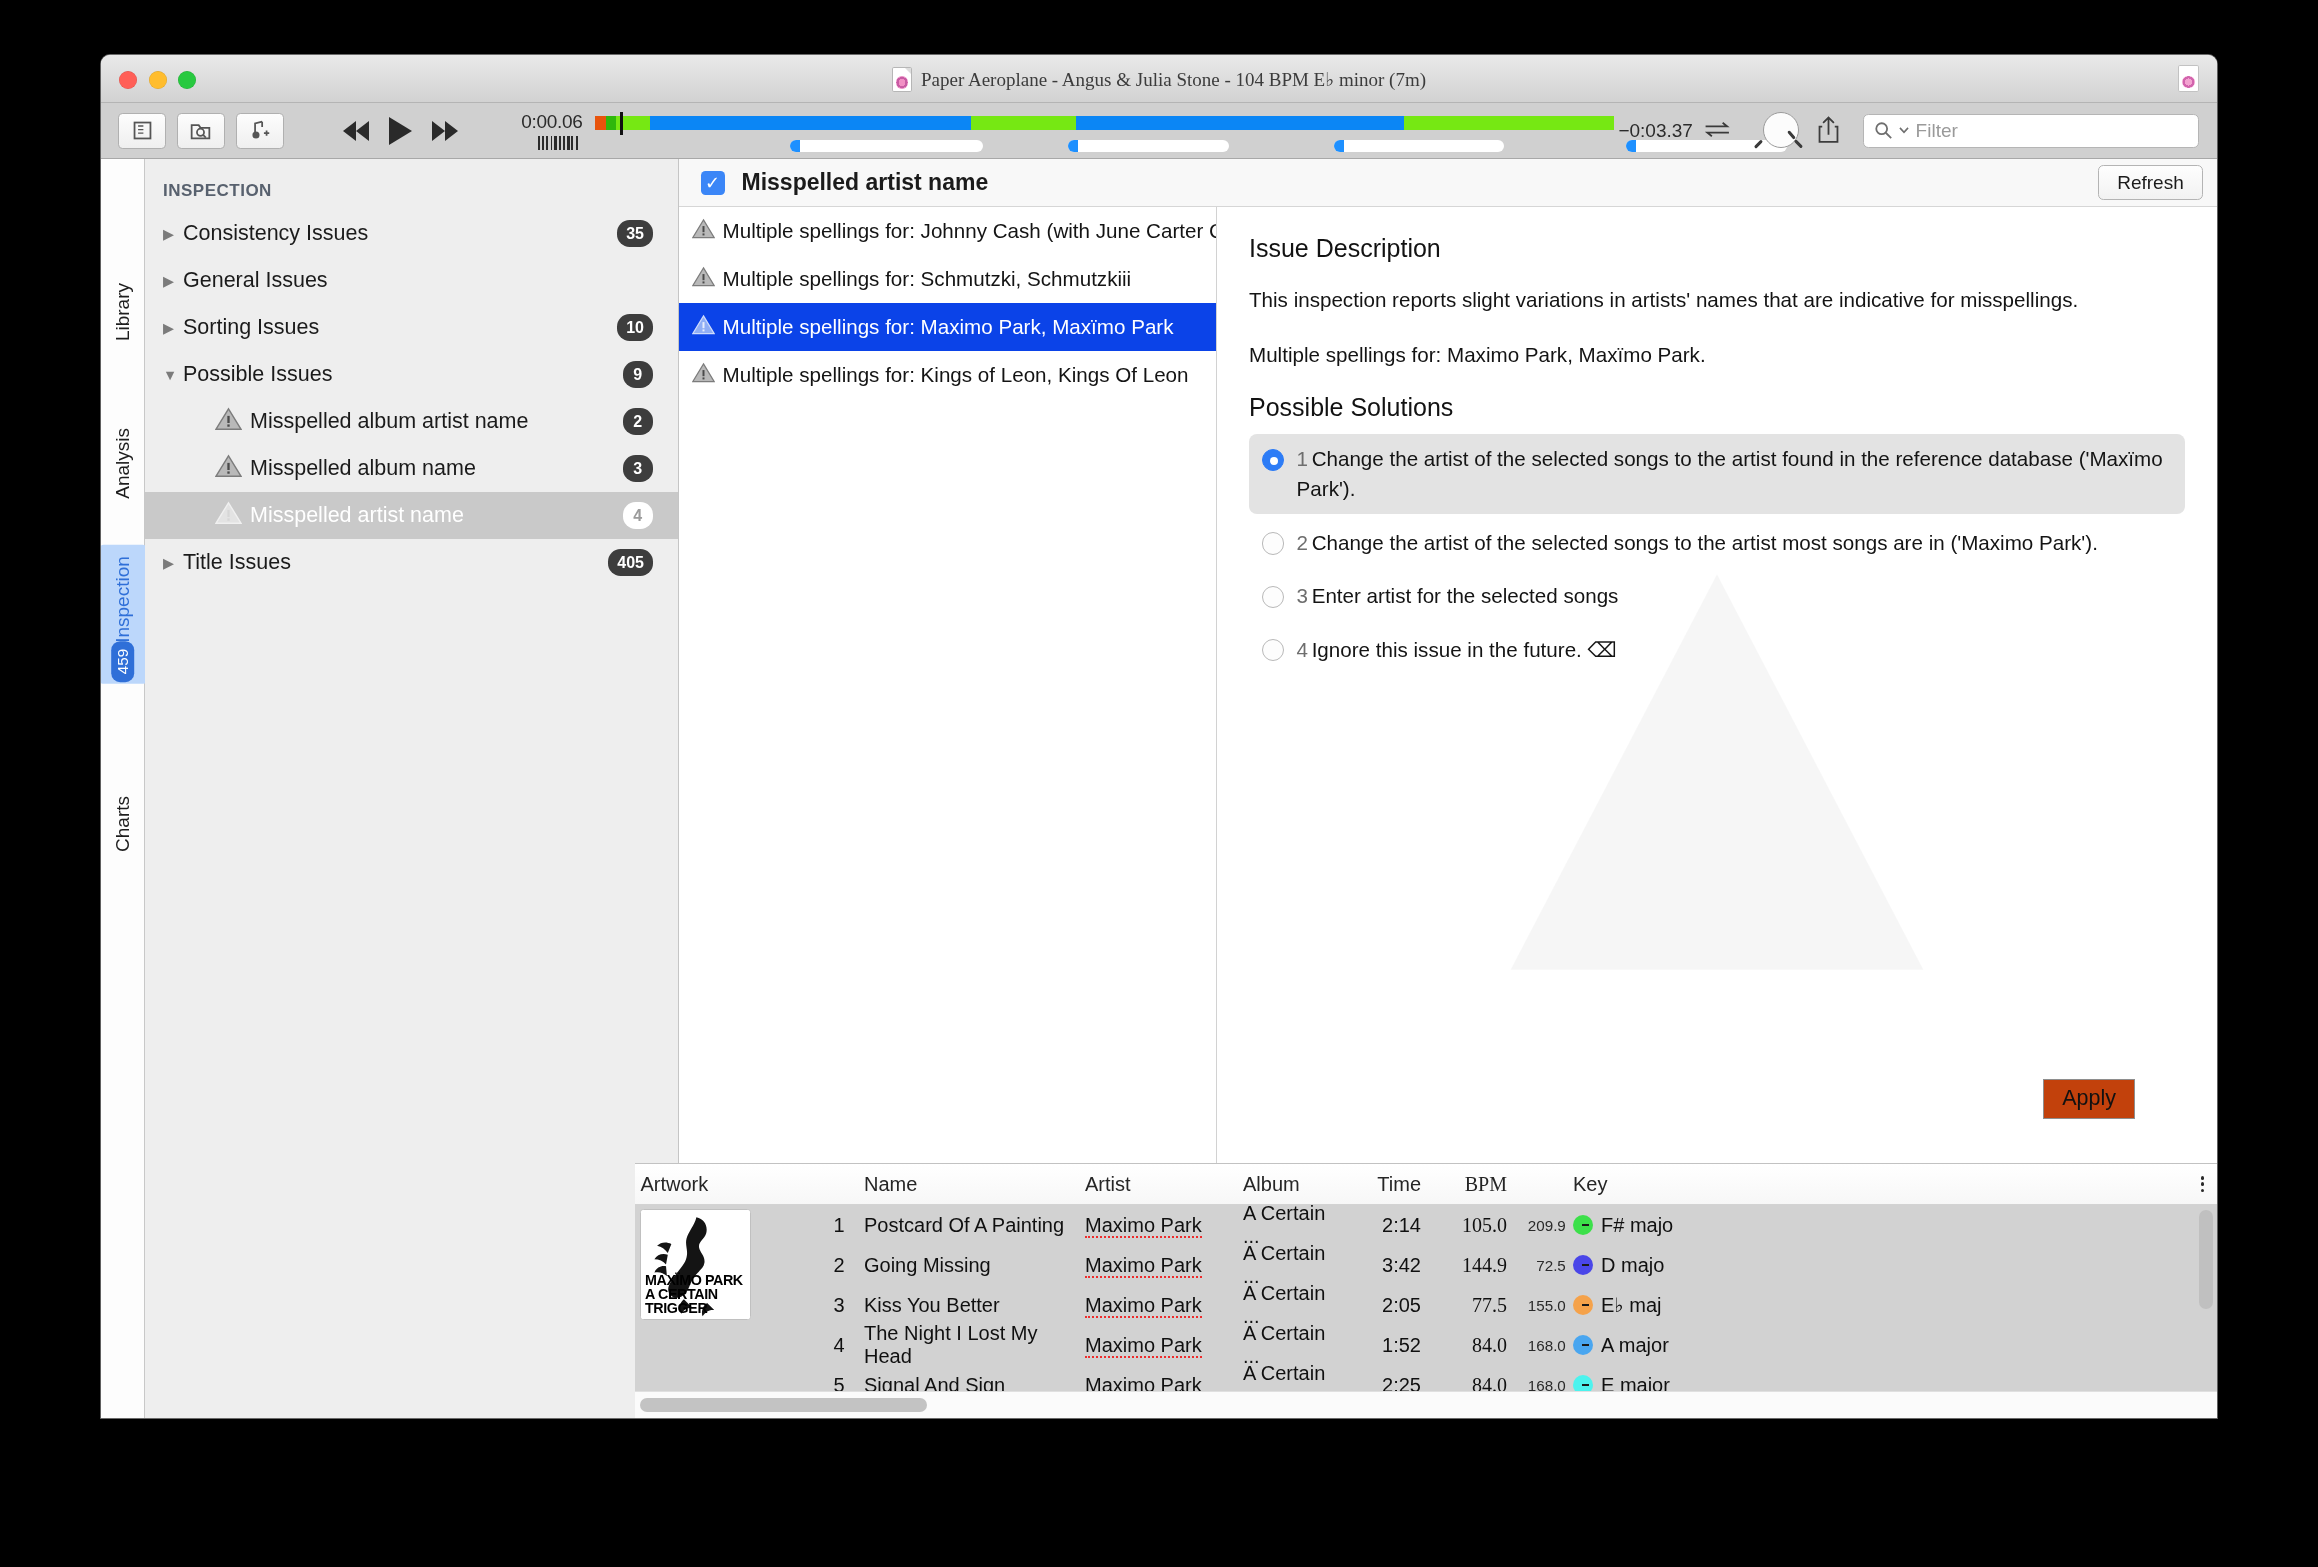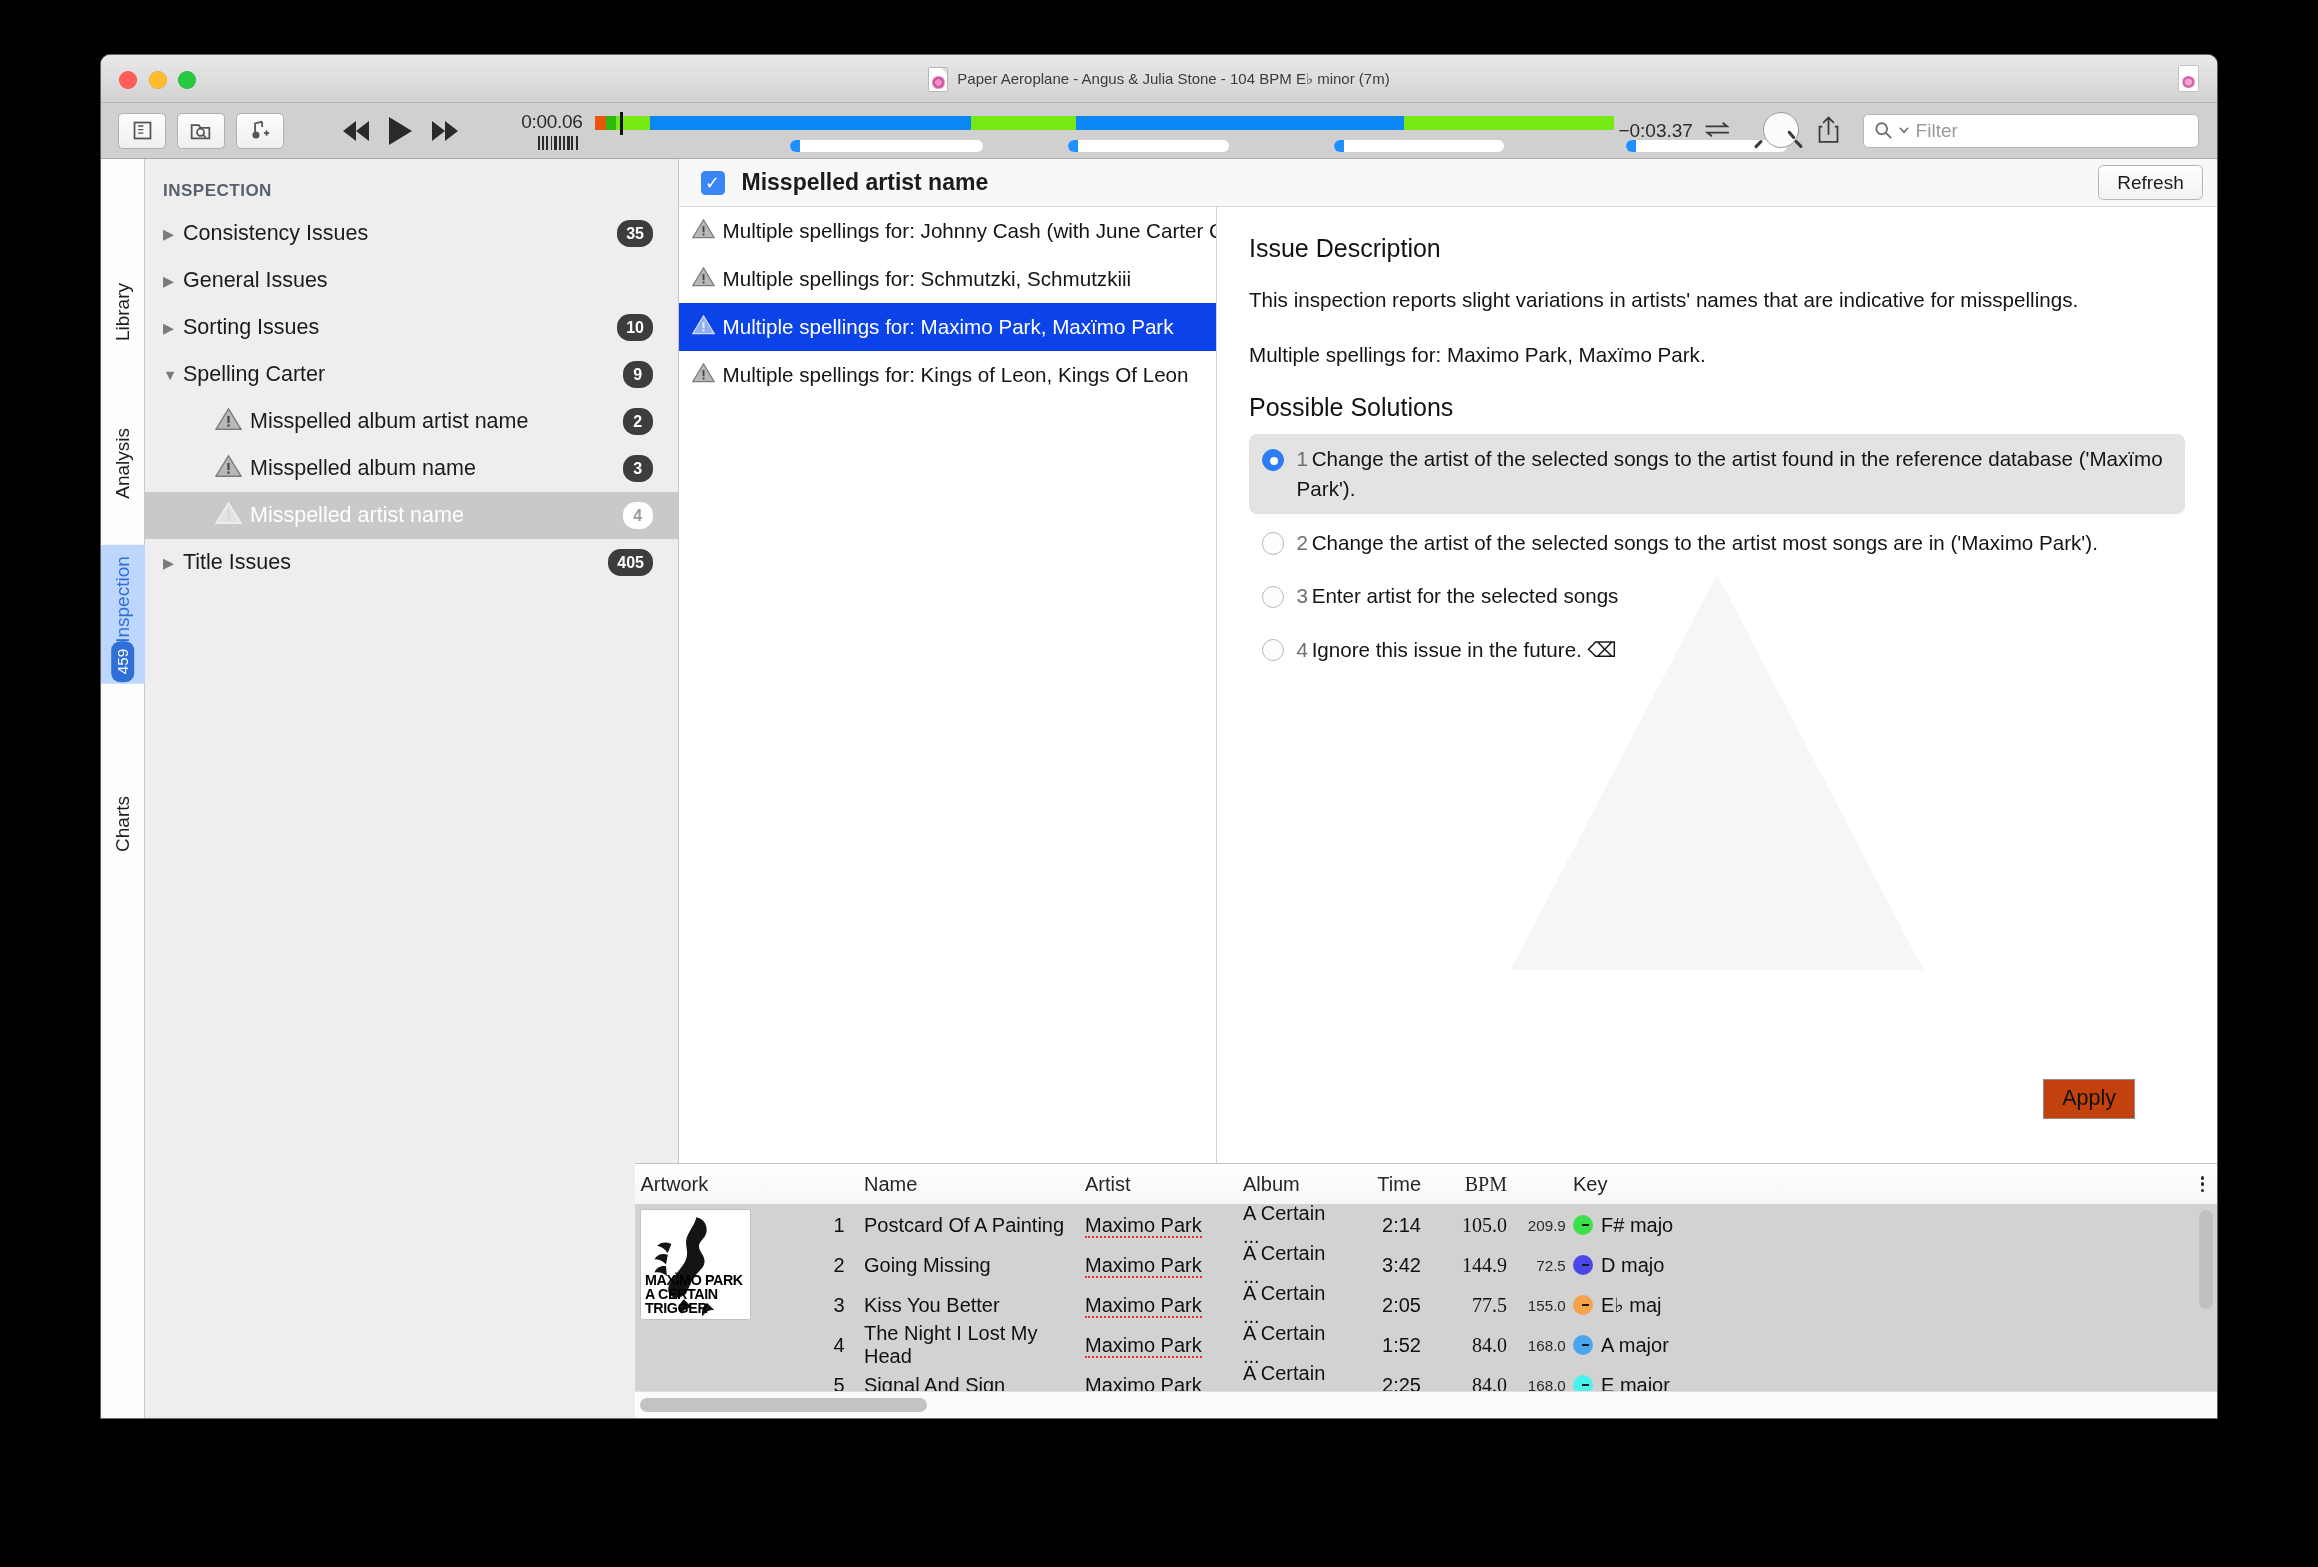--- a/index.html
+++ b/index.html
@@ -54,21 +54,21 @@
     position: absolute; right: 0; top: 0;
     width: 0; height: 0;
     border-left: 6.3px solid transparent;
     border-top: 6.3px solid #ddd;
   }
   #doc-icon .note {
     width: 12.6px; height: 12.6px; border-radius: 50%;
     background: radial-gradient(circle at 50% 50%, #f18fc4 0 38%, #c85ba4 39% 62%, #ea8ec4 63% 100%);
   }
   #title-text {
-    font-size: 15px; color: #3c3c3c; white-space: nowrap;
+    font-size: 19px; color: #3c3c3c; white-space: nowrap; font-family: Liberation Serif, serif;
   }
   #itunes-badge {
     position: absolute; right: 18px; top: 10px;
     width: 21.5px; height: 27px;
     background: #fff; border: 0.9px solid #c2c2c2; border-radius: 1.8px;
     display: flex; align-items: flex-end; justify-content: center; padding-bottom: 2.7px;
   }
   #itunes-badge .note2 {
     width: 12.6px; height: 12.6px; border-radius: 50%;
     background: radial-gradient(circle at 50% 50%, #f3a3d0 0 40%, #d264ad 41% 64%, #f0a0ce 65% 100%);
@@ -484,21 +484,21 @@
       </div>
 
       <div class="tnode">
         <span class="disc">▶</span>
         <span class="tlabel">Sorting Issues</span>
         <span class="tcount">10</span>
       </div>
 
       <div class="tnode">
         <span class="disc open">▼</span>
-        <span class="tlabel">Spelling Carter</span>
+        <span class="tlabel">Possible Issues</span>
         <span class="tcount">9</span>
       </div>
 
       <div class="tnode child">
         <span class="warn-tri">
           <svg width="27" height="24" viewBox="0 0 30 27">
               <path d="M15 2L29 25H1z" fill="#b9b9b9" stroke="#7c7c7c" stroke-width="1.6"></path>
               <rect x="13.7" y="10" width="2.6" height="8" fill="#4a4a4a"></rect>
               <rect x="13.7" y="19.6" width="2.6" height="2.6" fill="#4a4a4a"></rect>
             </svg>

